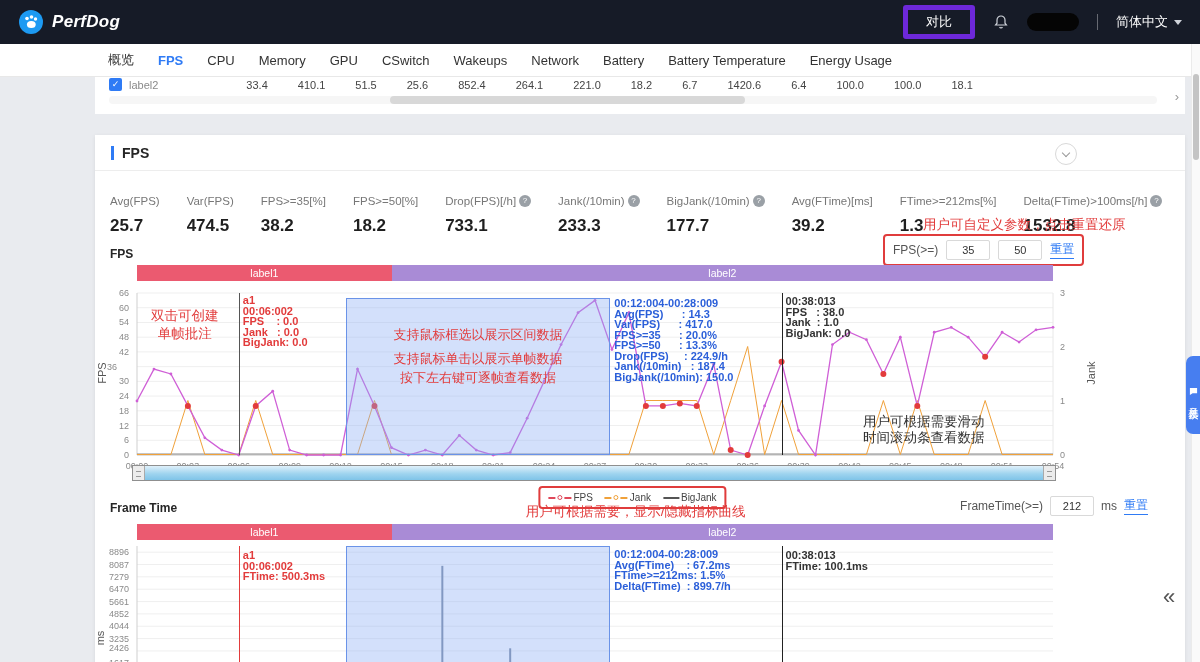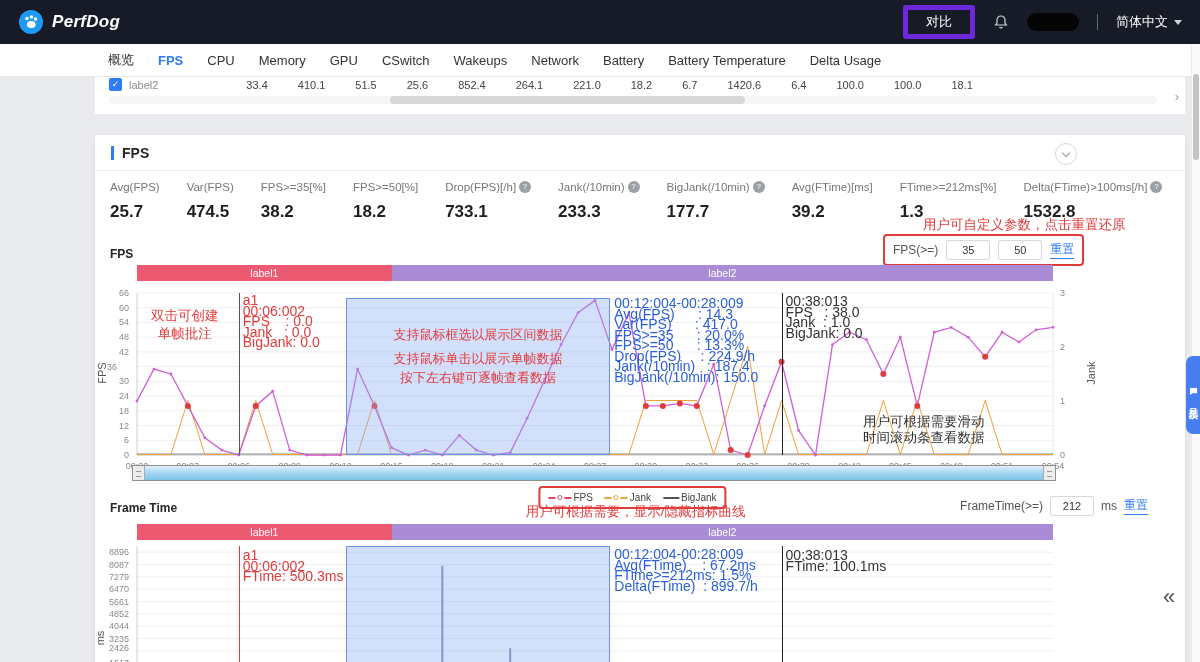--- a/index.html
+++ b/index.html
@@ -37,21 +37,21 @@
   
   #card{position:absolute;left:95px;top:135px;width:1090px;height:700px;background:#fff;box-shadow:0 1px 4px rgba(0,0,0,.08);}
   .card-header{position:absolute;left:0;top:0;width:100%;height:36px;border-bottom:1px solid #ededed;display:flex;align-items:center;padding:0 16px;}
   .accent{width:3px;height:14px;background:#2f7bf5;margin-right:8px;display:inline-block;}
   .card-title{font-size:14px;font-weight:bold;color:#262626;}
   .collapse-circle{position:absolute;right:108px;top:8px;width:22px;height:22px;border:1px solid #d9d9d9;border-radius:50%;display:flex;align-items:center;justify-content:center;cursor:pointer;}
   .chev{width:6px;height:6px;border-right:1.5px solid #999;border-bottom:1.5px solid #999;transform:rotate(45deg);margin-top:-3px;}
 
   .stats-row{position:absolute;left:15px;top:46px;display:flex;}
   .stat{margin-right:27px;}
-  .stat-label{font-size:11.5px;color:#777;white-space:nowrap;display:flex;align-items:flex-end;gap:3px;}
+  .stat-label{font-size:11.5px;color:#777;white-space:nowrap;display:flex;align-items:flex-end;gap:3px;margin-top:14px;}
   .stat-value{font-size:17px;font-weight:bold;color:#1f1f1f;margin-top:9px;}
   .info-i{width:12px;height:12px;border-radius:50%;background:#9aa0a6;color:#fff;font-size:8px;line-height:12px;text-align:center;display:inline-block;}
 
   .hint{color:#e23b3b;font-size:13.5px;white-space:pre-line;}
   .hint-params{position:absolute;top:81px;left:828px;}
   .red-box{border:2px solid #e03c3c;border-radius:4px;display:flex;align-items:center;gap:8px;padding:4px 8px;background:#fff;}
   .fps-controls{position:absolute;top:99px;left:788px;}
   .ctl-label{font-size:12px;color:#555;}
   .ctl-input{width:44px;height:20px;border:1px solid #d9d9d9;border-radius:2px;font-size:11px;text-align:center;color:#333;font-family:inherit;}
   .ctl-unit{font-size:12px;color:#555;}
@@ -59,21 +59,21 @@
   .section-label{position:absolute;font-size:12px;font-weight:bold;color:#262626;}
 
   .label-bars{position:absolute;left:42px;width:916px;height:16px;display:flex;}
   .label-seg{height:16px;color:#fff;font-size:10.5px;display:flex;align-items:center;justify-content:center;}
 
   .chart{position:absolute;left:0;width:1090px;}
   .ytick{position:absolute;font-size:9px;color:#8a8a8a;}
   .xtick{position:absolute;font-size:9px;color:#8a8a8a;width:44px;text-align:center;}
   .axis-title{position:absolute;font-size:11px;color:#555;transform:rotate(-90deg);transform-origin:center;}
   .marker-line{position:absolute;width:1px;top:0;}
-  .anno{position:absolute;white-space:pre;font-size:14px;line-height:10.5px;}
+  .anno{position:absolute;white-space:pre;font-size:11px;line-height:10.5px;font-weight:bold;}
   .anno.red{color:#e23b3b;}
   .anno.blue{color:#2b5fd9;}
   .anno.dark{color:#333;}
   .sel-box{position:absolute;background:rgba(140,173,244,.38);border:1px solid #6a93e8;}
   .sel-hints{width:100%;text-align:center;padding-top:26px;}
   .sel-hint-line{color:#e23b3b;font-size:13px;line-height:19px;}
   .sel-hint-line.first{margin-bottom:5px;}
   .hint-annotate{position:absolute;left:56px;top:14px;text-align:center;line-height:18px;}
   .hint-scroll{position:absolute;left:768px;top:121px;color:#333;font-size:13.5px;white-space:pre-line;line-height:16px;}
 
@@ -140,21 +140,21 @@
       <div class="tab">概览</div>
       <div class="tab active">FPS</div>
       <div class="tab">CPU</div>
       <div class="tab">Memory</div>
       <div class="tab">GPU</div>
       <div class="tab">CSwitch</div>
       <div class="tab">Wakeups</div>
       <div class="tab">Network</div>
       <div class="tab">Battery</div>
       <div class="tab">Battery Temperature</div>
-      <div class="tab">Delta Usage</div>
+      <div class="tab">Energy Usage</div>
     </nav>
 
   <div id="table-strip">
     <div class="row">
       <span class="cb">✓</span>
       <span class="rowlabel">label2</span>
       <div class="vals">
           <span>33.4</span>
           <span>410.1</span>
           <span>51.5</span>

